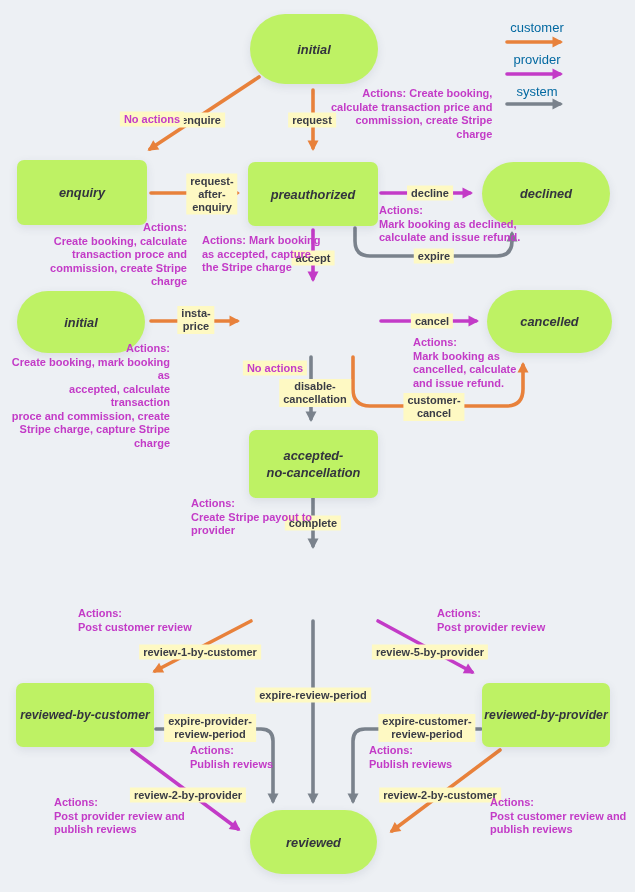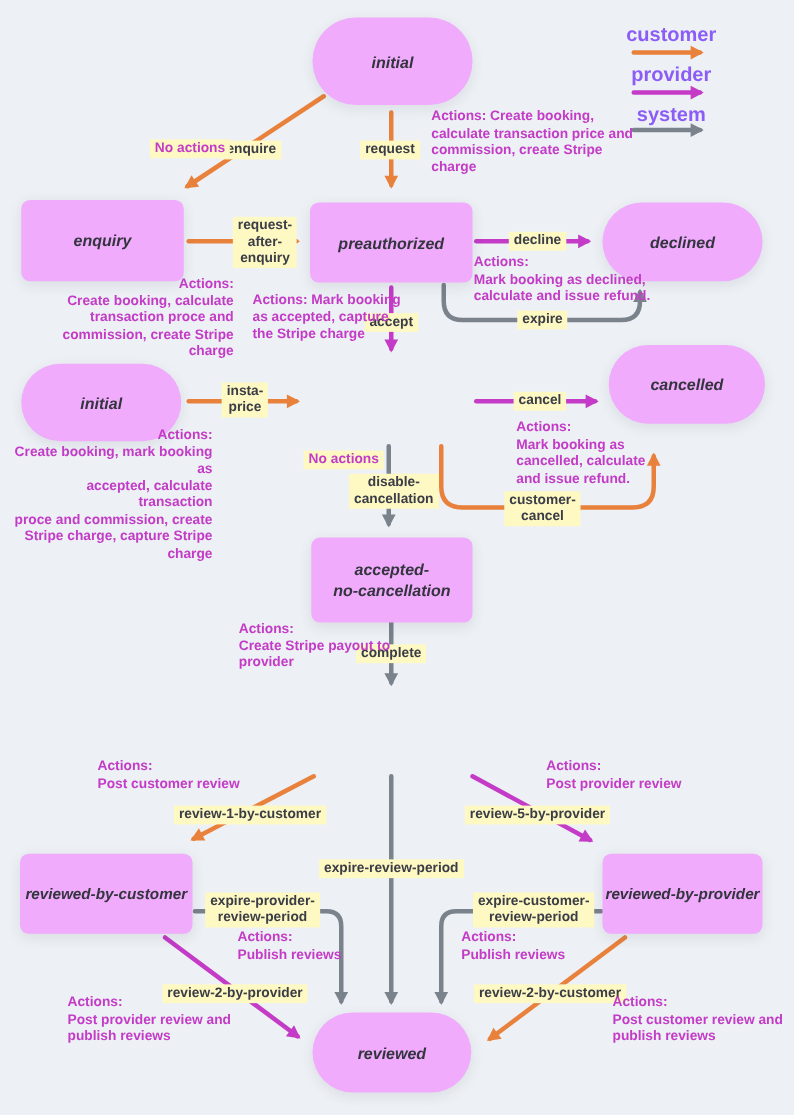--- a/index.html
+++ b/index.html
@@ -2,42 +2,42 @@
 <html><head>
 <meta charset="utf-8">
 <style>
   html,body{margin:0;padding:0;background:#EDF0F4;}
   .canvas{
     position:relative;width:635px;height:892px;background:#EDF0F4;
     font-family:"Liberation Sans",sans-serif;overflow:hidden;
   }
   svg.arrows{position:absolute;left:0;top:0;width:635px;height:892px;}
   .node{
-    position:absolute;background:#f0abfc;border-radius:7px;
+    position:absolute;background:#bef264;border-radius:7px;
     box-shadow:0 3px 10px rgba(45,55,90,.10);
     display:flex;align-items:center;justify-content:center;
     font-style:italic;font-weight:bold;color:#33343E;
     font-size:12.8px;line-height:17px;text-align:center;white-space:pre-line;
   }
   .node.pill{border-radius:36px;}
   .node.small-text{font-size:12.2px;}
   .elabel{
     position:absolute;transform:translate(-50%,-50%);
     background:#fef9c3;color:#3A3C46;font-size:11px;font-weight:bold;
     text-align:center;white-space:pre-line;line-height:13px;padding:1px 4px;
   }
   .elabel.magenta{color:#C33BC7;}
   .actions{
     position:absolute;color:#C33BC7;font-size:11px;font-weight:bold;
     line-height:13.5px;white-space:pre-line;
   }
   .actions.right{text-align:right;}
   .legend-label{
     position:absolute;transform:translateX(-50%);
-    color:#8b5cf6;font-size:16px;font-weight:bold;
+    color:#0369a1;font-size:13px;font-weight:normal;
   }
 </style>
 </head>
 <body>
 
 <div class="canvas">
 
   <svg class="arrows" viewBox="0 0 635 892">
     <defs>
       <marker id="m-o" markerUnits="userSpaceOnUse" markerWidth="14" markerHeight="14" refX="9" refY="6.5" orient="auto">
@@ -81,21 +81,21 @@
 
   <div class="legend-label" style="left:537px;top:20px;">customer</div>
   <div class="legend-label" style="left:537px;top:52px;">provider</div>
   <div class="legend-label" style="left:537px;top:84px;">system</div>
 
   <div class="node pill" style="left:250px;top:14px;width:128px;height:70px;">initial</div>
   <div class="node" style="left:17px;top:160px;width:130px;height:65px;">enquiry</div>
   <div class="node" style="left:248px;top:162px;width:130px;height:64px;">preauthorized</div>
   <div class="node pill" style="left:482px;top:162px;width:128px;height:63px;">declined</div>
   <div class="node pill" style="left:17px;top:291px;width:128px;height:62px;">initial</div>
-  <div class="node pill" style="left:487px;top:276px;width:125px;height:63px;">cancelled</div>
+  <div class="node pill" style="left:487px;top:290px;width:125px;height:63px;">cancelled</div>
   <div class="node" style="left:249px;top:430px;width:129px;height:68px;">accepted-
 no-cancellation</div>
   <div class="node small-text" style="left:16px;top:683px;width:138px;height:64px;">reviewed-by-customer</div>
   <div class="node small-text" style="left:482px;top:683px;width:128px;height:64px;">reviewed-by-provider</div>
   <div class="node pill" style="left:250px;top:810px;width:127px;height:64px;">reviewed</div>
 
   <div class="elabel" style="left:201px;top:120px;">enquire</div>
   <div class="elabel" style="left:312px;top:120px;">request</div>
   <div class="elabel" style="left:212px;top:194px;">request-
 after-
@@ -117,21 +117,21 @@
   <div class="elabel" style="left:210px;top:728px;">expire-provider-
 review-period</div>
   <div class="elabel" style="left:427px;top:728px;">expire-customer-
 review-period</div>
   <div class="elabel" style="left:188px;top:795px;">review-2-by-provider</div>
   <div class="elabel" style="left:440px;top:795px;">review-2-by-customer</div>
 
   <div class="elabel magenta" style="left:152px;top:119px;">No actions</div>
   <div class="elabel magenta" style="left:275px;top:368px;">No actions</div>
 
-  <div class="actions" style="left:345px;top:87px;">Actions: Create booking,
+  <div class="actions" style="left:331px;top:87px;text-align:right;">Actions: Create booking,
 calculate transaction price and
 commission, create Stripe
 charge</div>
   <div class="actions right" style="left:25px;top:221px;width:162px;">Actions:
 Create booking, calculate
 transaction proce and
 commission, create Stripe charge</div>
   <div class="actions" style="left:202px;top:234px;">Actions: Mark booking
 as accepted, capture
 the Stripe charge</div>

